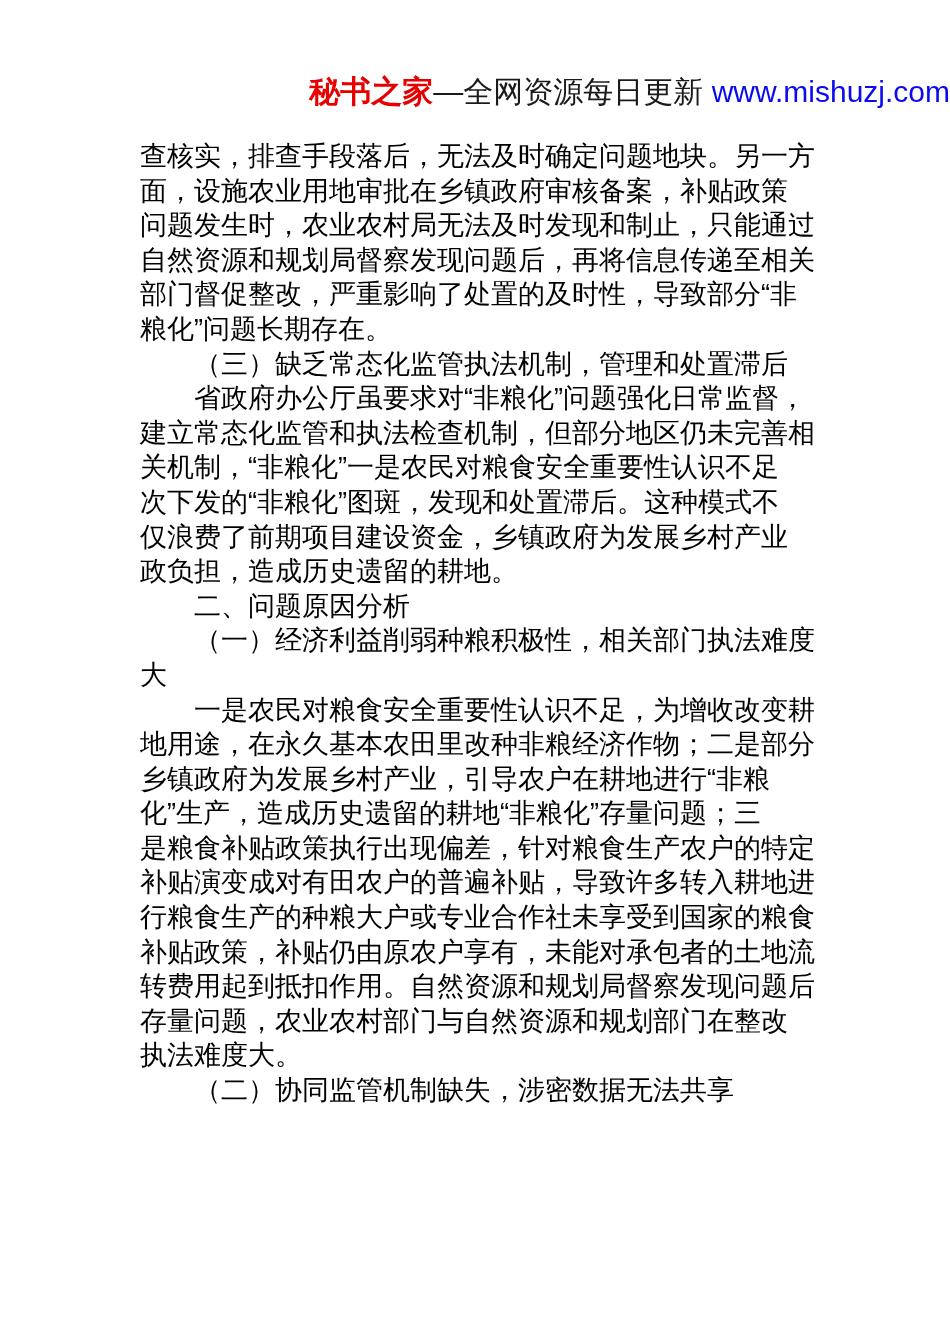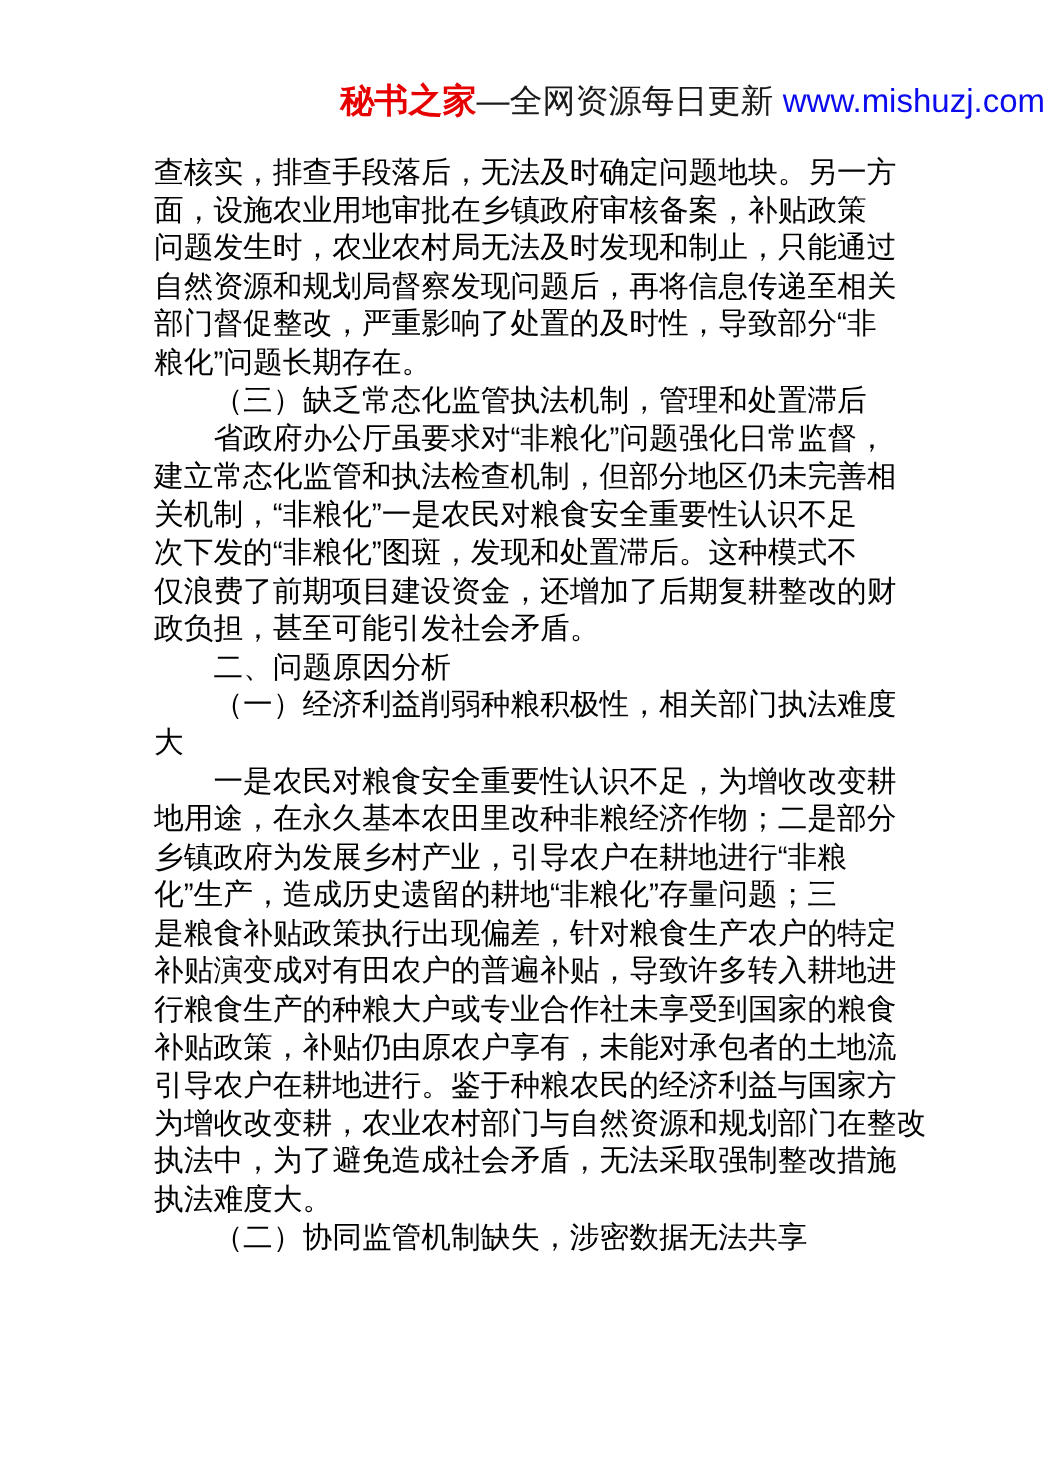--- a/index.html
+++ b/index.html
@@ -68,33 +68,32 @@
       <div class="line">面，设施农业用地审批在乡镇政府审核备案，补贴政策</div>
       <div class="line">问题发生时，农业农村局无法及时发现和制止，只能通过</div>
       <div class="line">自然资源和规划局督察发现问题后，再将信息传递至相关</div>
       <div class="line">部门督促整改，严重影响了处置的及时性，导致部分“非</div>
       <div class="line">粮化”问题长期存在。</div>
       <div class="line indent">（三）缺乏常态化监管执法机制，管理和处置滞后</div>
       <div class="line indent">省政府办公厅虽要求对“非粮化”问题强化日常监督，</div>
       <div class="line">建立常态化监管和执法检查机制，但部分地区仍未完善相</div>
       <div class="line">关机制，“非粮化”一是农民对粮食安全重要性认识不足</div>
       <div class="line">次下发的“非粮化”图斑，发现和处置滞后。这种模式不</div>
-      <div class="line">仅浪费了前期项目建设资金，还增加了后期复耕整改的财</div>
-      <div class="line">政负担，甚至可能引发社会矛盾。</div>
+      <div class="line">仅浪费了前期项目建设资金，乡镇政府为发展乡村产业</div>
+      <div class="line">政负担，造成历史遗留的耕地。</div>
       <div class="line indent">二、问题原因分析</div>
       <div class="line indent">（一）经济利益削弱种粮积极性，相关部门执法难度</div>
       <div class="line">大</div>
       <div class="line indent">一是农民对粮食安全重要性认识不足，为增收改变耕</div>
       <div class="line">地用途，在永久基本农田里改种非粮经济作物；二是部分</div>
       <div class="line">乡镇政府为发展乡村产业，引导农户在耕地进行“非粮</div>
       <div class="line">化”生产，造成历史遗留的耕地“非粮化”存量问题；三</div>
       <div class="line">是粮食补贴政策执行出现偏差，针对粮食生产农户的特定</div>
       <div class="line">补贴演变成对有田农户的普遍补贴，导致许多转入耕地进</div>
       <div class="line">行粮食生产的种粮大户或专业合作社未享受到国家的粮食</div>
       <div class="line">补贴政策，补贴仍由原农户享有，未能对承包者的土地流</div>
-      <div class="line">引导农户在耕地进行。鉴于种粮农民的经济利益与国家方</div>
-      <div class="line">为增收改变耕，农业农村部门与自然资源和规划部门在整改</div>
-      <div class="line">执法中，为了避免造成社会矛盾，无法采取强制整改措施</div>
+      <div class="line">转费用起到抵扣作用。自然资源和规划局督察发现问题后</div>
+      <div class="line">存量问题，农业农村部门与自然资源和规划部门在整改</div>
       <div class="line">执法难度大。</div>
       <div class="line indent">（二）协同监管机制缺失，涉密数据无法共享</div>
     </div>
 
 </div>
 
 </body></html>

